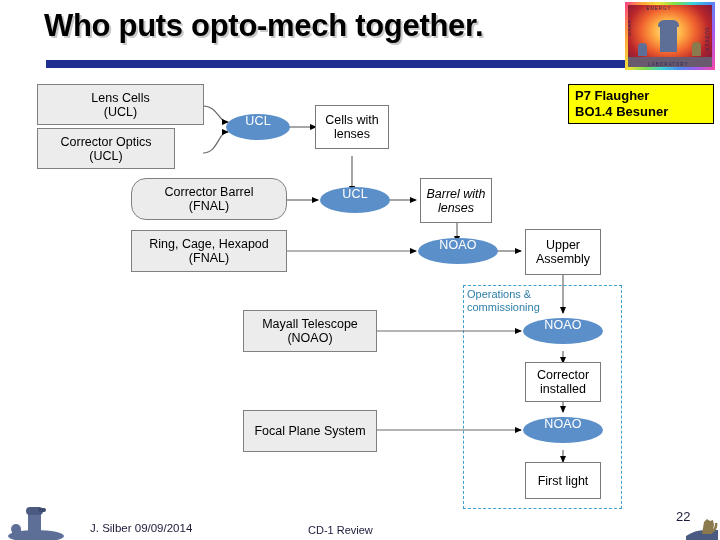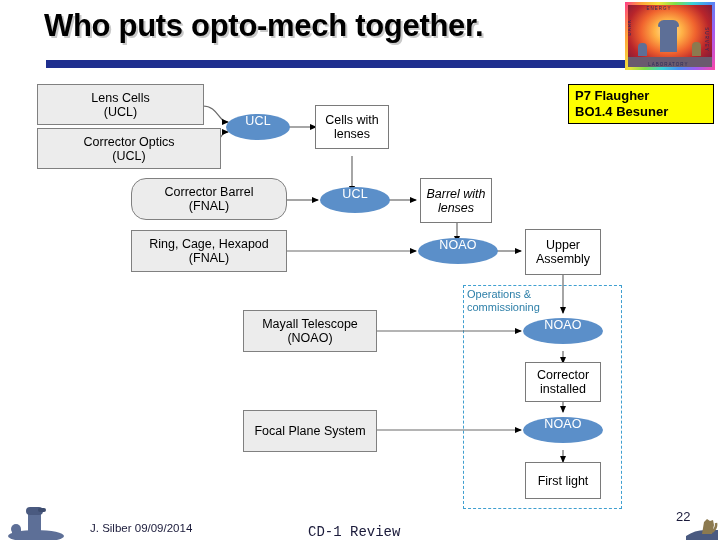--- a/index.html
+++ b/index.html
@@ -166,23 +166,22 @@
   #footer-author {
     position: absolute;
     left: 90px; top: 522px;
     font-size: 11.5px;
     color: #1a1a3a;
     white-space: nowrap;
   }
   #footer-center {
     position: absolute;
     left: 308px; top: 524px;
-    font-size: 14px;
+    font-size: 11px;
     color: #1a1a3a;
-    font-family: Liberation Mono, monospace;
   }
   #page-number {
     position: absolute;
     left: 676px; top: 509px;
     font-size: 13px;
     color: #1a1a3a;
   }
   #footer-logo-left {
     position: absolute;
     left: 8px; top: 498px;
@@ -264,21 +263,21 @@
     </g>
   </svg>
 
   <div class="node grey" style="left:37px; top:14px; width:167px; height:41px;">
     <div>
       <div>Lens Cells</div>
       <div>(UCL)</div>
     </div>
   </div>
 
-  <div class="node grey" style="left:37px; top:58px; width:184px; height:41px;">
+  <div class="node grey" style="left:37px; top:58px; width:138px; height:41px;">
     <div>
       <div>Corrector Optics</div>
       <div>(UCL)</div>
     </div>
   </div>
 
   <div class="node white" style="left:315px; top:35px; width:74px; height:44px;">
     <div>
       <div>Cells with</div>
       <div>lenses</div>

